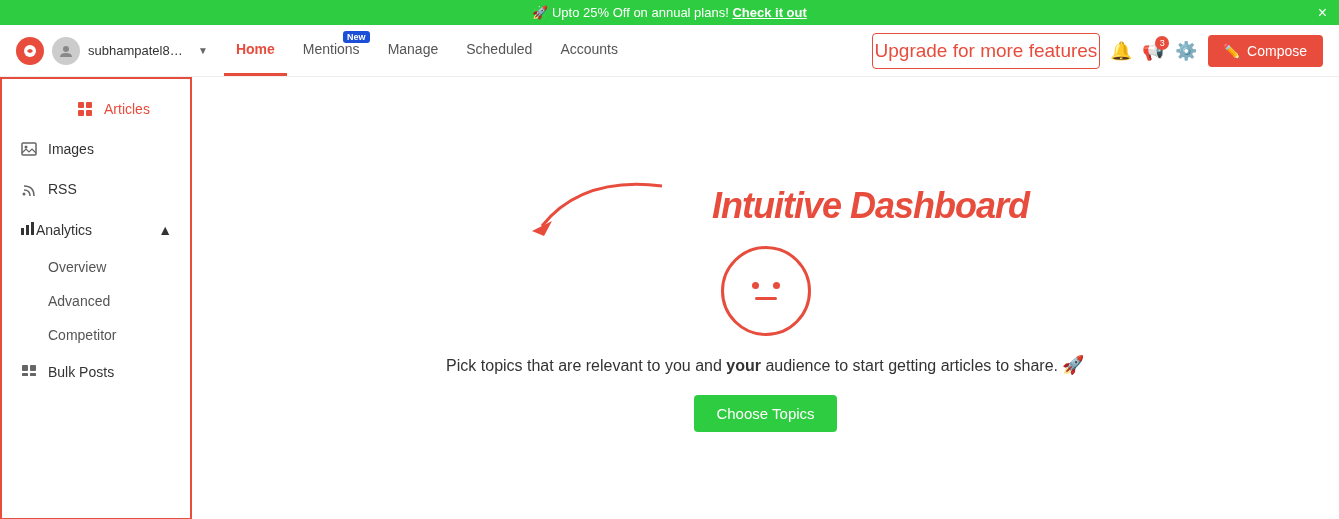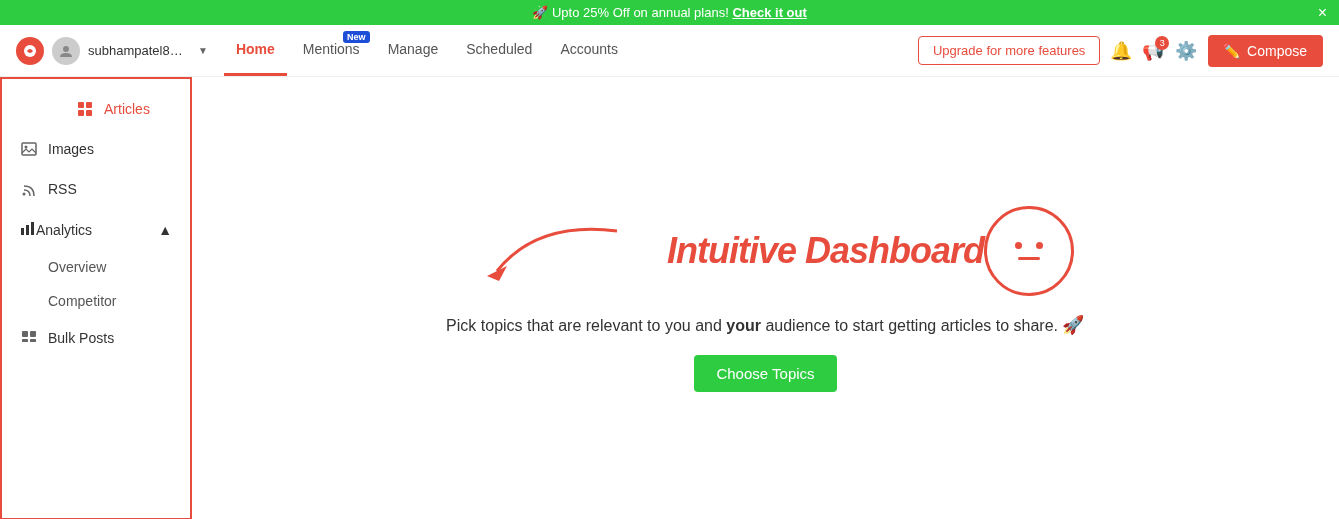--- a/index.html
+++ b/index.html
@@ -56,21 +56,21 @@
     }
     .nav-link.active { color: #e74c3c; border-bottom: 3px solid #e74c3c; font-weight: 600; }
     .new-badge {
       background: #1d4ed8; color: #fff; font-size: 9px; font-weight: 700;
       padding: 1px 4px; border-radius: 3px; position: absolute; top: 6px; right: 2px;
     }
 
     .navbar-right { display: flex; align-items: center; gap: 10px; margin-left: auto; }
     .upgrade-btn {
       border: 1px solid #e74c3c; color: #e74c3c; background: #fff;
-      padding: 6px 14px; border-radius: 4px; font-size: 13px; cursor: pointer;
+      padding: 6px 2px; border-radius: 4px; font-size: 19px; cursor: pointer;
       font-weight: 500; white-space: nowrap;
     }
     .icon-btn {
       background: none; border: none; cursor: pointer; color: #555; font-size: 18px;
       display: flex; align-items: center; position: relative;
     }
     .notif-badge {
       position: absolute; top: -4px; right: -4px;
       background: #e74c3c; color: #fff; font-size: 9px;
       border-radius: 50%; width: 14px; height: 14px;
@@ -119,20 +119,21 @@
     }
 
     
     .dashboard-hero {
       display: flex; flex-direction: column; align-items: center; gap: 16px;
       max-width: 700px; width: 100%;
     }
     .hero-top {
       display: flex; align-items: center; position: relative; width: 100%;
       justify-content: center;
+      flex-direction: column;
     }
     .hero-title {
       font-family: 'Arial Black', 'Impact', sans-serif;
       color: #e74c3c; font-size: 36px; font-weight: 900;
       font-style: italic; letter-spacing: -1px;
     }
     .face-icon {
       width: 90px; height: 90px; border: 3px solid #e74c3c; border-radius: 50%;
       display: flex; align-items: center; justify-content: center; flex-shrink: 0;
       position: relative;
@@ -256,20 +257,21 @@
               <rect x="11" y="2" width="3" height="13"></rect>
             </svg>
         </span>
         <span>Analytics</span>
       </div>
       <span>▲</span>
     </div>
 
     <div class="analytics-sub">
       <div class="sub-item">Overview</div>
+      <div class="sub-item">Advanced</div>
       <div class="sub-item">Competitor</div>
     </div>
 
     <div class="sidebar-item">
       <span class="s-icon">
         <svg width="16" height="16" viewBox="0 0 16 16" fill="currentColor">
             <rect x="1" y="1" width="6" height="6" rx="1"></rect>
             <rect x="9" y="1" width="6" height="6" rx="1"></rect>
             <rect x="1" y="9" width="6" height="3" rx="0.5"></rect>
             <rect x="9" y="9" width="6" height="3" rx="0.5"></rect>

